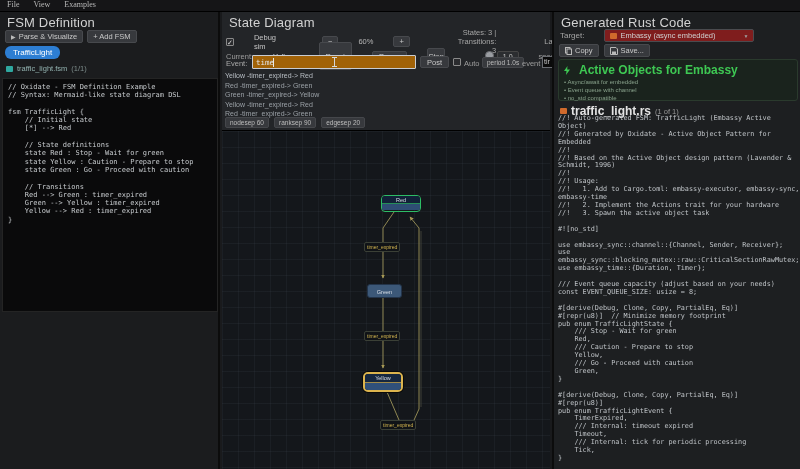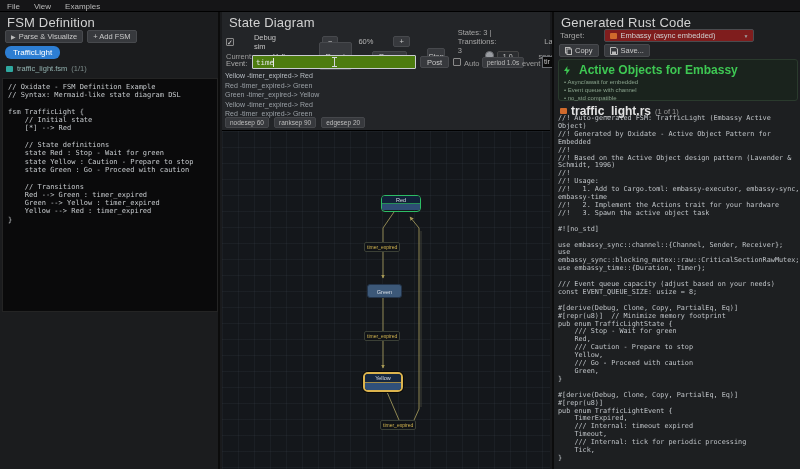--- a/index.html
+++ b/index.html
@@ -7,22 +7,22 @@
   #app {
     position:relative; width:800px; height:469px; overflow:hidden;
     background:#191a1c; font-family:"Liberation Sans", sans-serif;
     color:#c8c8c8; -webkit-font-smoothing:antialiased;
   }
   .mono { font-family:"DejaVu Sans Mono", monospace; }
   .abs { position:absolute; }
 
   
   .menubar { position:absolute; left:0; top:0; width:800px; height:12px;
-    background:#151517; border-bottom:1px solid #000; display:flex; align-items:flex-end;
-    gap:14px; padding-left:7px; font-size:8px; color:#b8b8b8; }
+    background:#151517; border-bottom:1px solid #000; display:flex; align-items:flex-start;
+    gap:14px; padding-left:7px; font-size:8px; color:#b8b8b8;font-family:Liberation Serif, serif; }
   .menu-item { cursor:default; }
 
   
   .panel { position:absolute; top:12px; height:457px; background:#1d1e20; }
   .panel-title { position:absolute; left:7px; top:3px; font-size:13px; color:#d2d2d2; letter-spacing:.2px; }
 
   .btn { display:inline-flex; align-items:center; gap:3px; background:#37393d; color:#c9c9c9;
     border:1px solid #47494d; border-radius:2px; font-size:7.5px; padding:2px 5px; height:13px; cursor:default; }
   .chip { display:inline-block; background:#37393d; color:#bdbdbd; border:1px solid #45474b;
     border-radius:2px; font-size:6.5px; padding:1px 4px; height:11px; line-height:8px; }
@@ -43,21 +43,21 @@
 
   
   #mid { left:222px; width:328px; background:#232528; }
   .toolrow { position:absolute; display:flex; align-items:center; gap:20px; font-size:7.5px; color:#a9a9a9; }
   .val-box { background:#2b2d30; border:1px solid #454545; border-radius:2px; padding:1px 5px; font-size:7px; color:#c6c6c6; }
   .dropdown { display:inline-flex; align-items:center; justify-content:space-between; background:#7f1d1d;
     border:1px solid #4a4b4f; border-radius:2px; font-size:7.5px; color:#cfcfcf; padding:2px 5px; height:12px; }
   .slider-track { position:relative; width:88px; height:4px; background:#3a3c40; border-radius:2px; }
   .slider-knob { position:absolute; top:-3px; width:9px; height:9px; border-radius:50%;
     background:#9a9da2; border:1px solid #6a6c70; }
-  #event-input { position:absolute; left:26px; top:0; width:164px; height:14px; background:#4d7c0f;
+  #event-input { position:absolute; left:26px; top:0; width:164px; height:14px; background:#a16207;
     border:1px solid #c9ccd1; border-radius:1px; color:#e3e5e8; font-size:7.5px;
     font-family:"DejaVu Sans Mono", monospace; padding:0 3px; outline:none; }
   .text-caret { position:absolute; width:1px; height:9px; background:#e8e8e8; }
   .ibeam { position:absolute; width:1px; height:10px; background:#d4d7db; }
   .ibeam:before, .ibeam:after { content:""; position:absolute; left:-2px; width:5px; height:1px; background:#d4d7db; }
   .ibeam:after { bottom:0; }
   .log-line { position:absolute; left:3px; font-size:7px; color:#9aa0a6; white-space:nowrap; }
 
   #canvas { position:absolute; left:0; top:118px; width:328px; height:339px;
     background-color:#14171b; border-top:1px solid #000;
@@ -135,21 +135,21 @@
     <div class="panel-title">State Diagram</div>
 
     <div class="toolrow" style="left:4px; top:16px; width:320px;">
       <span class="checkbox">✓</span>
       <span style="color:#c3c3c3;">Debug sim</span>
       <span class="sep" style="margin:0 3px;"></span>
       <button class="btn" style="height:11px; padding:1px 5px;">−</button>
       <span style="color:#b5b5b5;">60%</span>
       <button class="btn" style="height:11px; padding:1px 5px;">+</button>
       <span class="sep" style="margin:0 4px;"></span>
-      <span style="color:#a6a6a6;">States: 3 | Transitions: 3</span>
+      <span style="color:#a6a6a6;text-align:right;">States: 3 | Transitions: 3</span>
       <span class="sep" style="margin:0 4px;"></span>
       <span>Layout:</span>
       <span class="dropdown" style="width:72px;">
         <span>TB</span>
         <span class="caret">▼</span>
       </span>
     </div>
 
     <div class="toolrow" style="left:4px; top:30px; width:320px;">
       <span style="color:#9d9d9d;">Current:</span>

